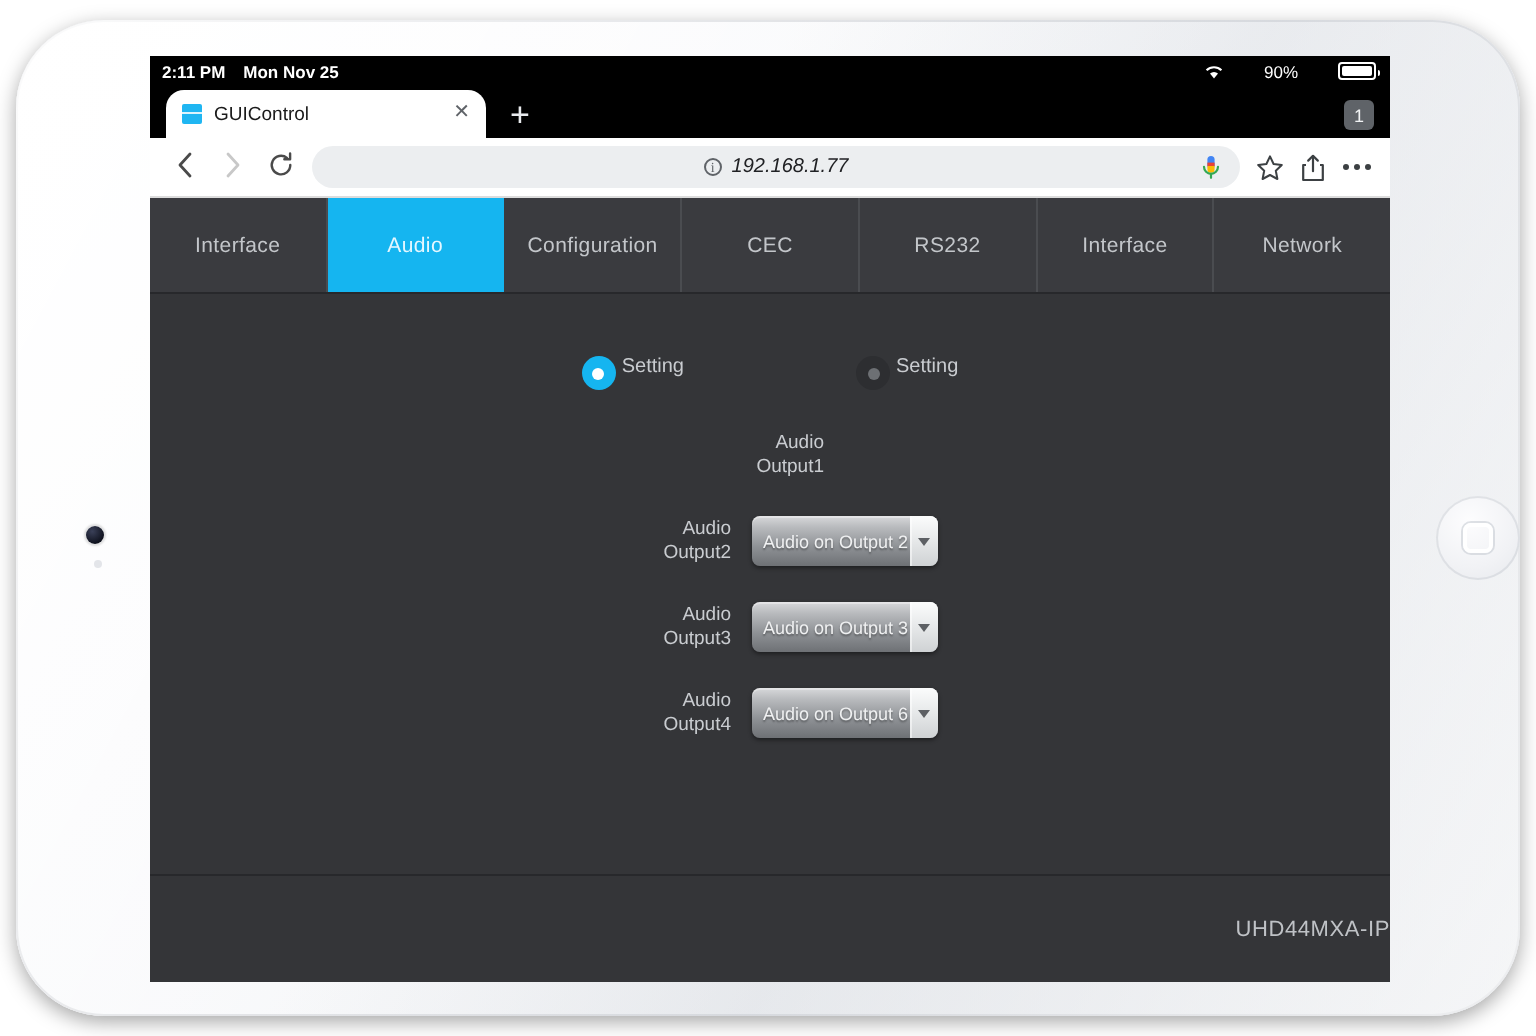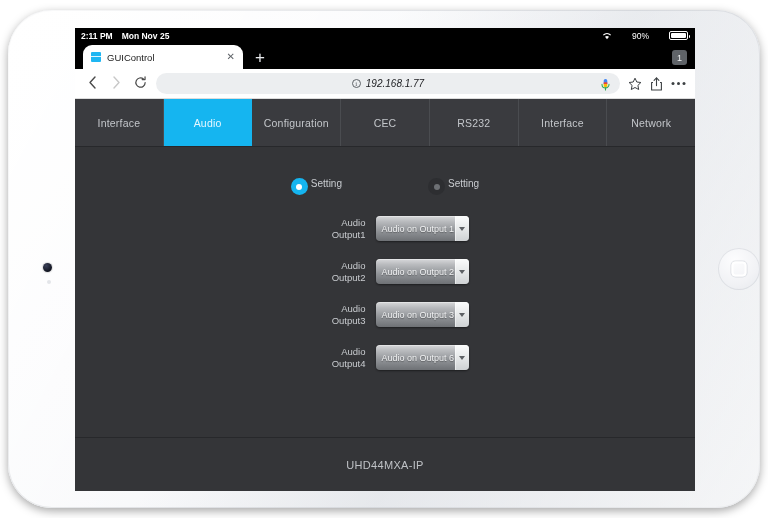--- a/index.html
+++ b/index.html
@@ -239,21 +239,21 @@
     border-left: 3px solid transparent;
     border-right: 3px solid transparent;
     border-top: 4px solid #5d6064;
   }
 
   .footer {
     position: absolute; left: 0; right: 0; bottom: 0;
     height: 54px;
     background: #343538;
     border-top: 1px solid #27282b;
-    display: flex; align-items: center; justify-content: center;
+    display: flex; align-items: center; justify-content: flex-end;
   }
   .footer-text { font-size: 11px; color: #bfc2c6; letter-spacing: .3px; }
 </style>
 </head>
 <body>
 
 <div class="device">
   <div class="device-inner-sheen"></div>
   <div class="camera"></div>
   <div class="camera-dot2"></div>
@@ -385,26 +385,20 @@
       </div>
     </div>
 
     <div class="form-area">
 
       <div class="form-row">
         <div class="row-label">
           <div>Audio</div>
           <div>Output1</div>
         </div>
-        <div class="select-wrap">
-          <span class="select-text">Audio on Output 1</span>
-          <span class="select-arrow">
-              <span class="arrow-tri"></span>
-            </span>
-        </div>
       </div>
 
       <div class="form-row">
         <div class="row-label">
           <div>Audio</div>
           <div>Output2</div>
         </div>
         <div class="select-wrap">
           <span class="select-text">Audio on Output 2</span>
           <span class="select-arrow">

